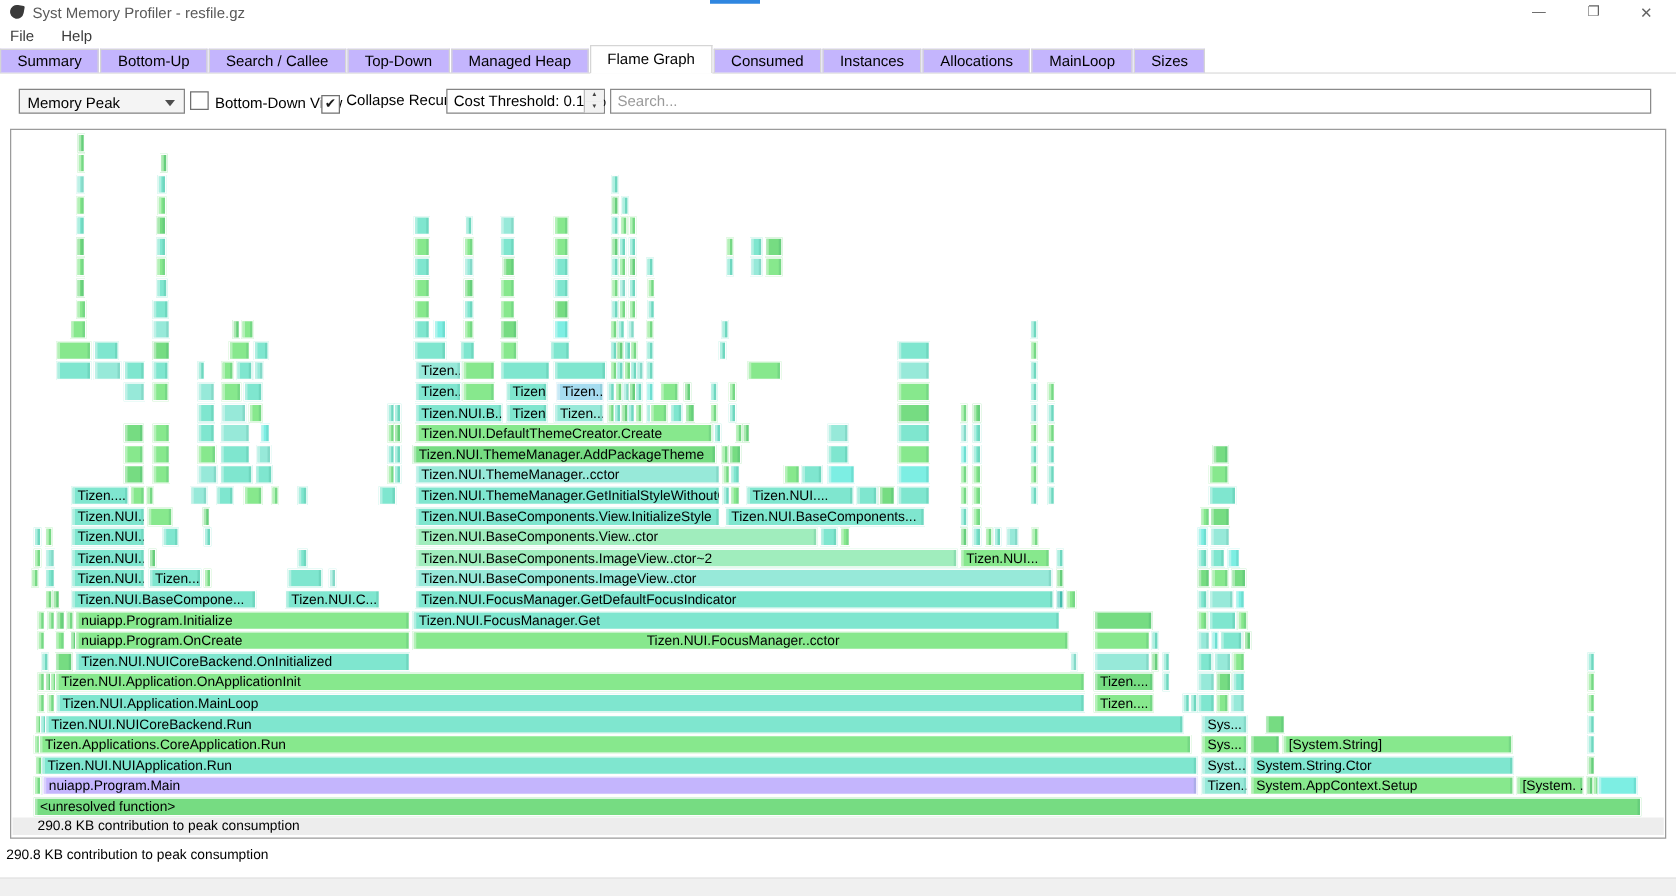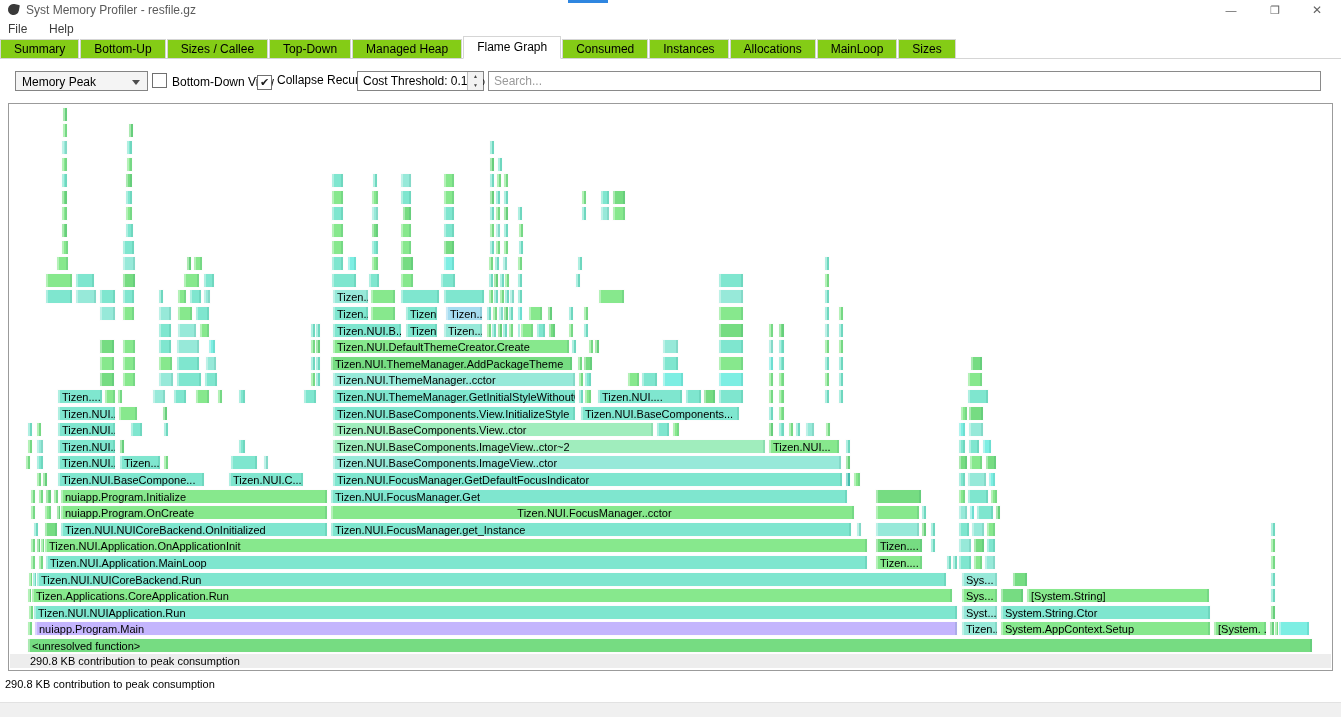--- a/index.html
+++ b/index.html
@@ -14,21 +14,21 @@
   .winbtn{position:absolute;top:0;width:44px;height:20px;text-align:center;line-height:20px;
           color:#636363;font-size:11px;}
   #btn-min{right:88px;} #btn-max{right:44px;} #btn-close{right:2px;font-size:12px;}
   
   #menubar{position:absolute;left:0;top:20px;width:100%;height:18px;background:#fff;}
   .menu-item{position:absolute;top:2px;color:#3c3c3c;font-size:12px;}
   #menu-file{left:8px;} #menu-help{left:37px;margin-left:12px;}
   
   #tab-bar{position:absolute;left:0;top:38px;width:100%;height:21px;display:flex;align-items:flex-end;
            border-bottom:1px solid #d5d5d5;box-sizing:border-box;}
-  .tab{height:18px;line-height:18px;padding:0 13px;background:#84cc16;border:1px solid #d5d5d5;
+  .tab{height:18px;line-height:18px;padding:0 13px;background:#c4b5fd;border:1px solid #d5d5d5;
        border-bottom:none;margin-right:1px;font-size:12px;white-space:nowrap;}
   .tab.active{height:21px;line-height:21px;background:#fff;position:relative;margin-bottom:-1px;
               border-bottom:1px solid #fff;}
   
   #toolbar{position:absolute;left:0;top:59px;width:100%;height:44px;background:#fff;}
   #combo{position:absolute;left:15px;top:12px;width:133px;height:20px;border:1px solid #848484;
          background:#f4f4f4;line-height:20px;padding-left:6px;box-sizing:border-box;font-size:12px;}
   #combo-caret{position:absolute;right:7px;top:8px;width:0;height:0;border-left:4px solid transparent;
          border-right:4px solid transparent;border-top:5px solid #4d4d4d;}
   .check-row{position:absolute;top:14px;height:15px;line-height:15px;font-size:12px;}
@@ -74,21 +74,21 @@
   </div>
 
   <div id="menubar">
     <div class="menu-item" id="menu-file">File</div>
     <div class="menu-item" id="menu-help">Help</div>
   </div>
 
   <div id="tab-bar">
       <div class="tab">Summary</div>
       <div class="tab">Bottom-Up</div>
-      <div class="tab">Sizes / Callee</div>
+      <div class="tab">Search / Callee</div>
       <div class="tab">Top-Down</div>
       <div class="tab">Managed Heap</div>
       <div class="tab active">Flame Graph</div>
       <div class="tab">Consumed</div>
       <div class="tab">Instances</div>
       <div class="tab">Allocations</div>
       <div class="tab">MainLoop</div>
       <div class="tab">Sizes</div>
     </div>
 
@@ -157,21 +157,20 @@
         <div class="fbar" style="left: 35px; top: 434px; width: 824px; height: 15px; background: rgb(135, 232, 141);">Tizen.NUI.Application.OnApplicationInit</div>
         <div class="fbar" style="left: 866px; top: 434px; width: 48px; height: 15px; background: rgb(118, 220, 130);">Tizen....</div>
         <div class="fbar" style="left: 921px; top: 434px; width: 4px; height: 15px; background: rgb(127, 230, 207);"></div>
         <div class="fbar" style="left: 949px; top: 434px; width: 14px; height: 15px; background: rgb(151, 233, 217);"></div>
         <div class="fbar" style="left: 964px; top: 434px; width: 12px; height: 15px; background: rgb(118, 220, 130);"></div>
         <div class="fbar" style="left: 977px; top: 434px; width: 10px; height: 15px; background: rgb(127, 230, 207);"></div>
         <div class="fbar" style="left: 1261px; top: 434px; width: 5px; height: 15px; background: rgb(135, 232, 141);"></div>
         <div class="fbar" style="left: 24px; top: 418px; width: 3px; height: 15px; background: rgb(127, 230, 207);"></div>
         <div class="fbar" style="left: 35px; top: 418px; width: 14px; height: 15px; background: rgb(118, 220, 130);"></div>
         <div class="fbar" style="left: 51px; top: 418px; width: 268px; height: 15px; background: rgb(127, 230, 207);">Tizen.NUI.NUICoreBackend.OnInitialized</div>
-        <div class="fbar" style="left: 321px; top: 418px; width: 522px; height: 15px; background: rgb(127, 230, 207);">Tizen.NUI.FocusManager.get_Instance</div>
         <div class="fbar" style="left: 847px; top: 418px; width: 4px; height: 15px; background: rgb(151, 233, 217);"></div>
         <div class="fbar" style="left: 866px; top: 418px; width: 45px; height: 15px; background: rgb(151, 233, 217);"></div>
         <div class="fbar" style="left: 912px; top: 418px; width: 4px; height: 15px; background: rgb(118, 220, 130);"></div>
         <div class="fbar" style="left: 921px; top: 418px; width: 4px; height: 15px; background: rgb(127, 230, 207);"></div>
         <div class="fbar" style="left: 949px; top: 418px; width: 12px; height: 15px; background: rgb(127, 230, 207);"></div>
         <div class="fbar" style="left: 962px; top: 418px; width: 14px; height: 15px; background: rgb(151, 233, 217);"></div>
         <div class="fbar" style="left: 977px; top: 418px; width: 10px; height: 15px; background: rgb(135, 232, 141);"></div>
         <div class="fbar" style="left: 1261px; top: 418px; width: 4px; height: 15px; background: rgb(127, 230, 207);"></div>
         <div class="fbar" style="left: 21px; top: 401px; width: 2px; height: 15px; background: rgb(135, 232, 141);"></div>
         <div class="fbar" style="left: 35px; top: 401px; width: 8px; height: 15px; background: rgb(135, 232, 141);"></div>

